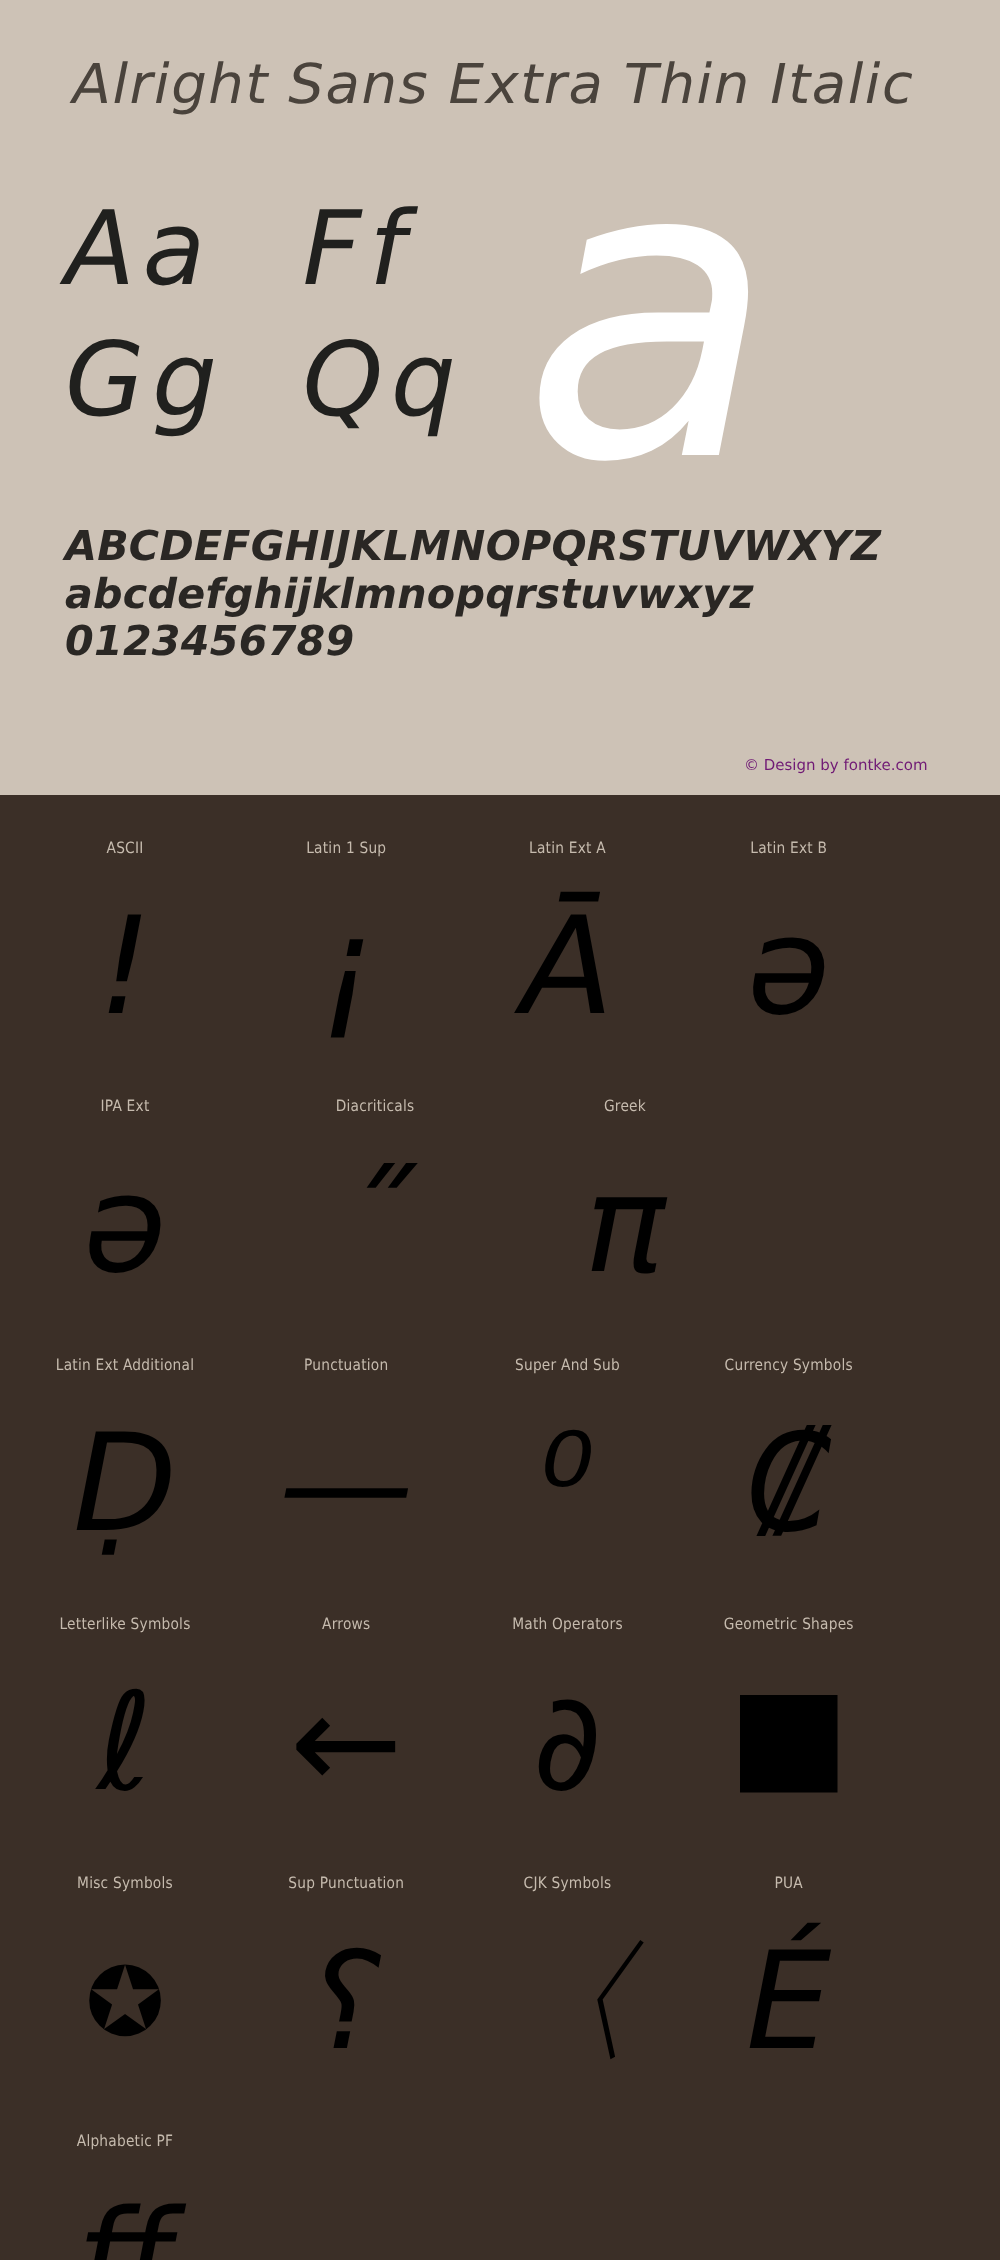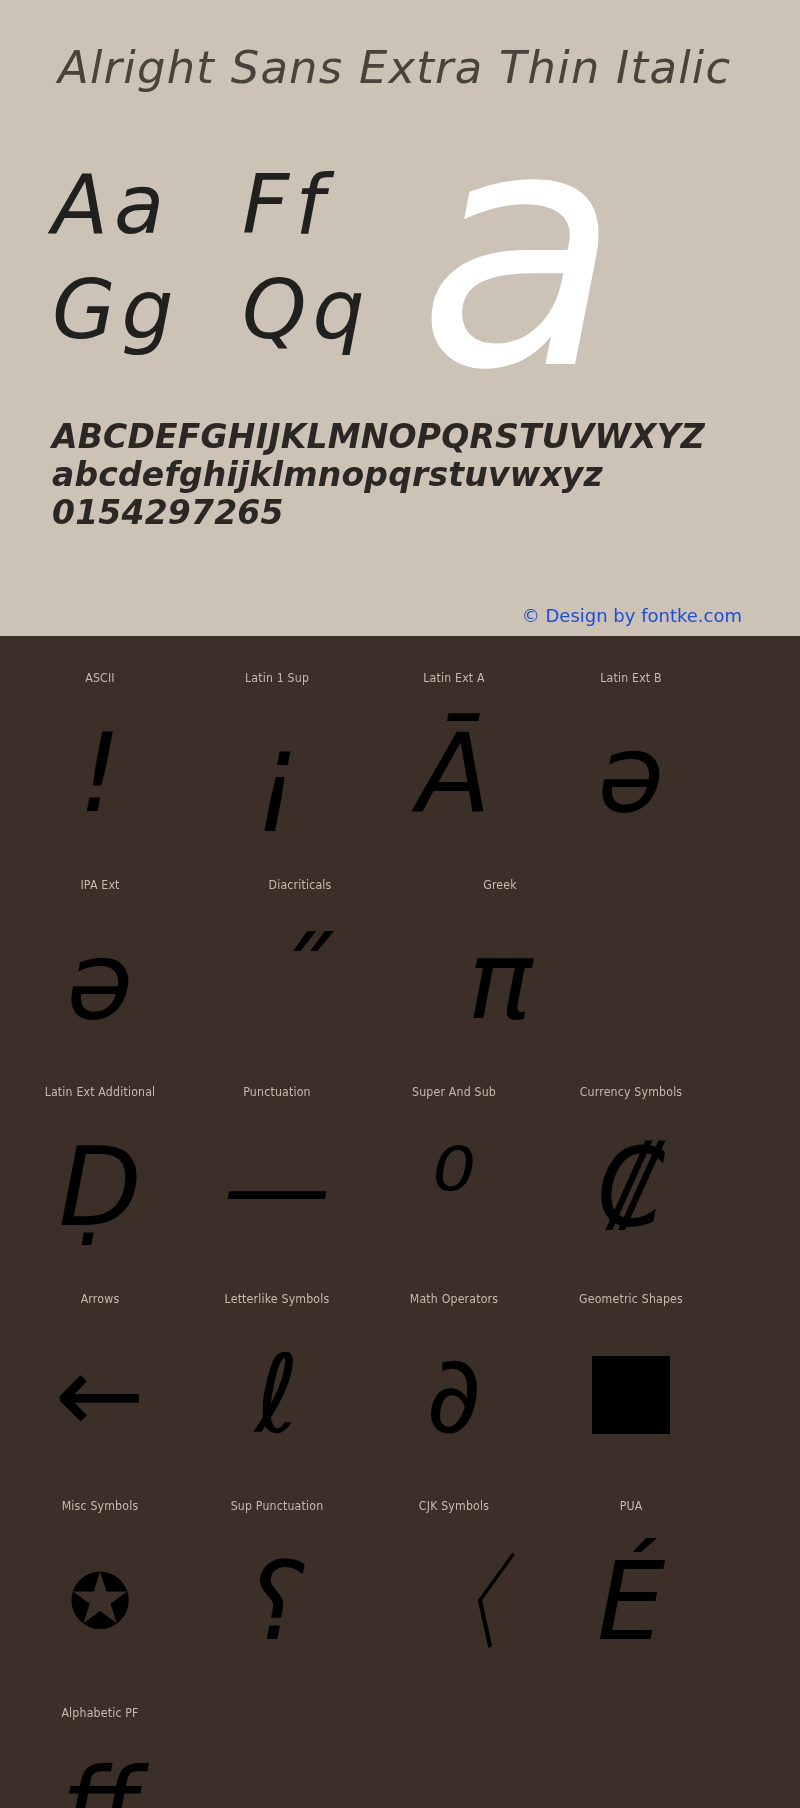--- a/index.html
+++ b/index.html
@@ -64,21 +64,21 @@
   
   .pair-grid {
     position: absolute;
     left: 52px;
     top: 150px;
     width: 380px;
   }
   .pair-row {
     display: flex;
     height: 105px;
-    align-items: flex-end;
+    align-items: flex-start;
   }
   .pair-cell {
     width: 200px;
     font-family: "DejaVu Sans", sans-serif;
     font-style: italic;
     font-weight: 300;
     font-size: 82px;
     line-height: 100px;
     color: #20201e;
     letter-spacing: 6px;
@@ -99,22 +99,22 @@
     color: #2a2724;
     white-space: nowrap;
     letter-spacing: 0.2px;
   }
 
   .credit {
     position: absolute;
     right: 58px;
     top: 605px;
     font-family: "DejaVu Sans", sans-serif;
-    font-size: 18px;
-    color: #1d4ed8;
+    font-size: 12px;
+    color: #701a75;
     white-space: nowrap;
   }
 
   
   .source-bar {
     position: absolute;
     left: 0;
     top: 636px;
     width: 800px;
     height: 34px;
@@ -201,21 +201,21 @@
       </div>
       <div class="pair-row">
         <div class="pair-cell">Gg</div>
         <div class="pair-cell">Qq</div>
       </div>
     </div>
 
     <div class="alpha-block">
       <div class="alpha-line">ABCDEFGHIJKLMNOPQRSTUVWXYZ</div>
       <div class="alpha-line">abcdefghijklmnopqrstuvwxyz</div>
-      <div class="alpha-line">0154297265</div>
+      <div class="alpha-line">0123456789</div>
     </div>
 
     <div class="credit">© Design by fontke.com</div>
   </div>
 
 
   <div class="blocks">
       <div class="block-row">
         <div class="block-cell">
           <div class="block-label">ASCII</div>
@@ -261,26 +261,26 @@
           <div class="block-label">Super And Sub</div>
           <div class="block-glyph">⁰</div>
         </div>
         <div class="block-cell">
           <div class="block-label">Currency Symbols</div>
           <div class="block-glyph">₡</div>
         </div>
       </div>
       <div class="block-row">
         <div class="block-cell">
+          <div class="block-label">Letterlike Symbols</div>
+          <div class="block-glyph">ℓ</div>
+        </div>
+        <div class="block-cell">
           <div class="block-label">Arrows</div>
           <div class="block-glyph">←</div>
-        </div>
-        <div class="block-cell">
-          <div class="block-label">Letterlike Symbols</div>
-          <div class="block-glyph">ℓ</div>
         </div>
         <div class="block-cell">
           <div class="block-label">Math Operators</div>
           <div class="block-glyph">∂</div>
         </div>
         <div class="block-cell">
           <div class="block-label">Geometric Shapes</div>
           <div class="block-glyph">
             <div class="pua-box"></div>
           </div>

